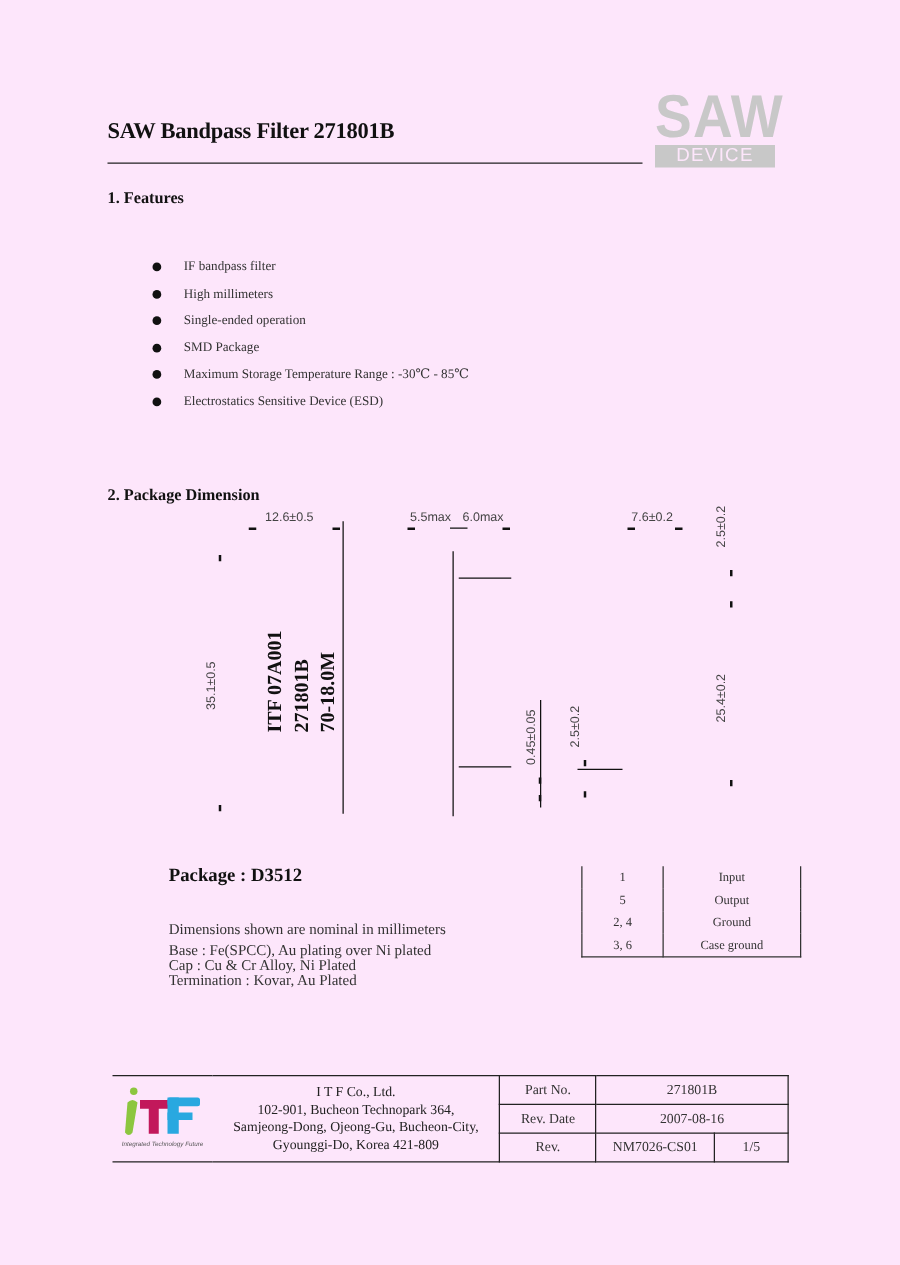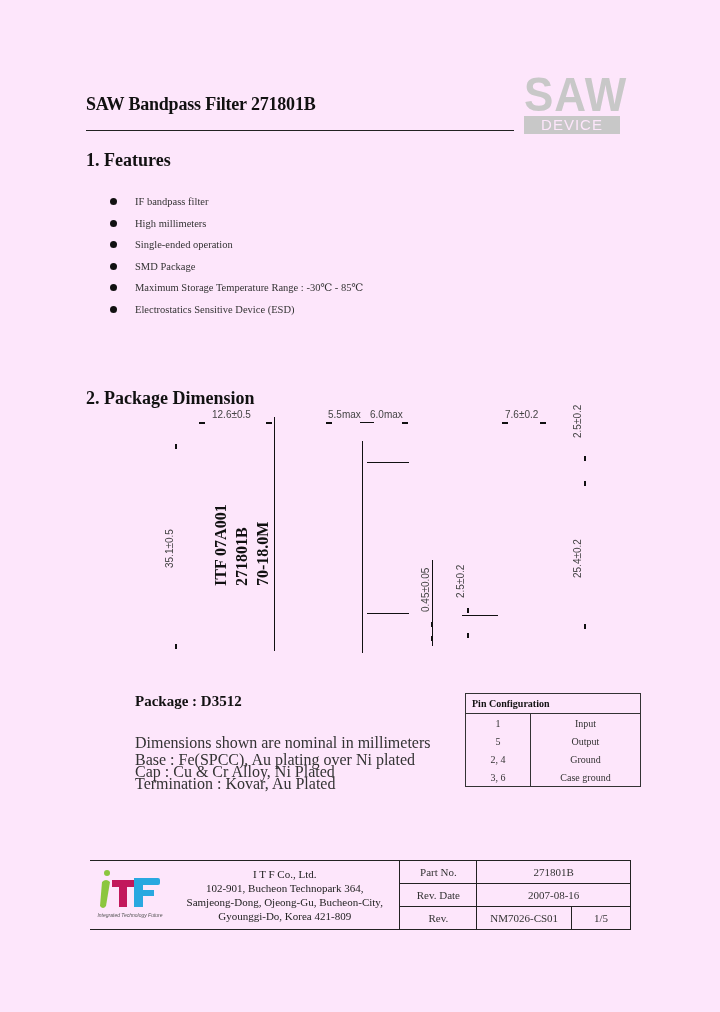--- a/index.html
+++ b/index.html
@@ -29,23 +29,23 @@
       transform: scaleY(1.1);
     }
     .logo-device {
       left: 524px; top: 116px; width: 96px; height: 18px;
       background: #c8c8c8; color: #fde6fb;
       font-family: "Liberation Sans", "DejaVu Sans", sans-serif;
       font-size: 15px; line-height: 18px; text-align: center;
       letter-spacing: 1px;
     }
     .section-heading {
-      font-size: 18px; font-weight: bold;
-    }
-    .features { left: 110px; top: 195px; margin: 0; padding: 0; list-style: none; }
+      font-size: 13px; font-weight: bold;
+    }
+    .features { left: 110px; top: 195px; margin: 12px; padding: 0; list-style: none; }
     .features li {
       position: relative; height: 21.5px;
       font-size: 10.5px; line-height: 14px; color: #333;
       padding-left: 25px;
     }
     .features li .bullet {
       position: absolute; left: 0; top: 3px;
       width: 7px; height: 7px; border-radius: 50%; background: #111;
     }
     .dim-text {
@@ -55,21 +55,21 @@
     .vline { width: 0; border-left: 1px solid #111; }
     .hline { height: 0; border-top: 1px solid #111; }
     .tick { width: 2px; height: 5px; background: #111; }
     .htick { width: 6px; height: 2px; background: #111; }
     .rot { transform-origin: left top; transform: rotate(-90deg); }
     .marking {
       font-weight: bold; font-size: 16px; line-height: 21px; color: #111;
       white-space: nowrap;
     }
     .pkg-label { left: 135px; top: 693px; font-size: 15px; font-weight: bold; }
-    .notes { left: 135px; top: 737px; font-size: 16px; line-height: 12px; color: #333; }
+    .notes { left: 135px; top: 737px; font-size: 12px; line-height: 12px; color: #333; }
     .notes div { white-space: nowrap; }
     .notes .gap { margin-bottom: 5px; }
     table.pins {
       position: absolute; left: 465px; top: 693px; width: 176px;
       border-collapse: collapse; font-size: 10px; color: #333;
     }
     table.pins td, table.pins th {
       border: 1px solid #333; padding: 0; height: 18px; text-align: center;
     }
     table.pins th {
@@ -158,23 +158,20 @@
 <div class="abs pkg-label">Package : D3512</div>
 <div class="abs notes">
   <div class="gap">Dimensions shown are nominal in millimeters</div>
   <div>Base : Fe(SPCC), Au plating over Ni plated</div>
   <div>Cap : Cu &amp; Cr Alloy, Ni Plated</div>
   <div>Termination : Kovar, Au Plated</div>
 </div>
 
 <table class="pins">
   <tbody>
-      <tr>
-        <th colspan="2">Pin Configuration</th>
-      </tr>
   <tr class="row">
     <td style="width:64px;">1</td>
     <td>Input</td>
   </tr>
   <tr class="row">
     <td>5</td>
     <td>Output</td>
   </tr>
   <tr class="row">
     <td>2, 4</td>

